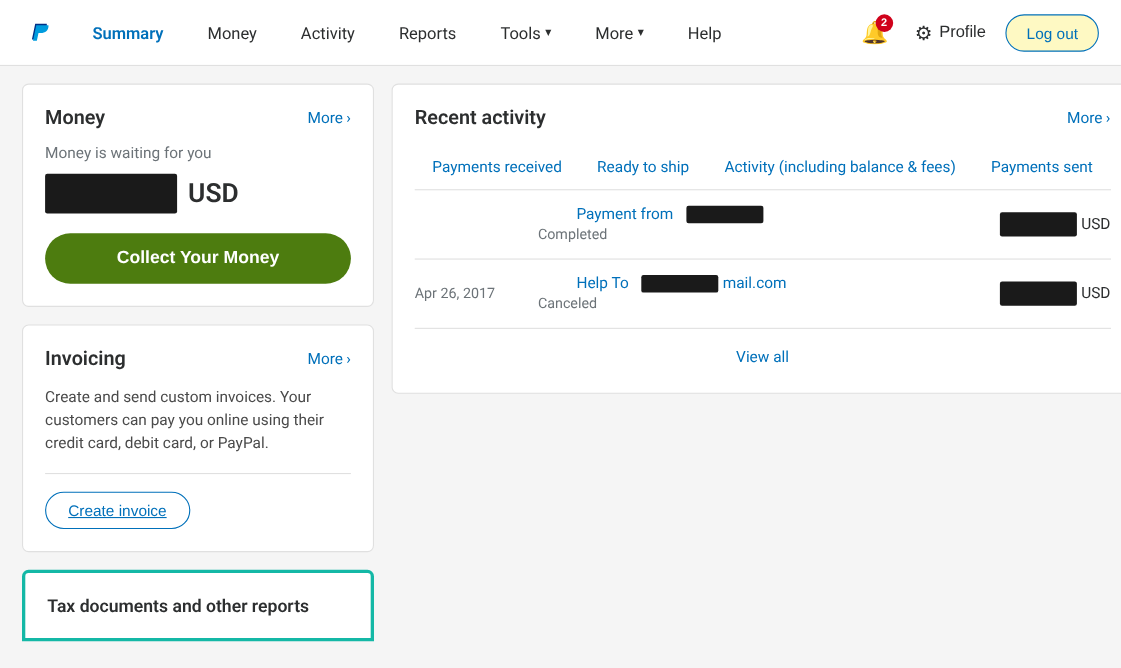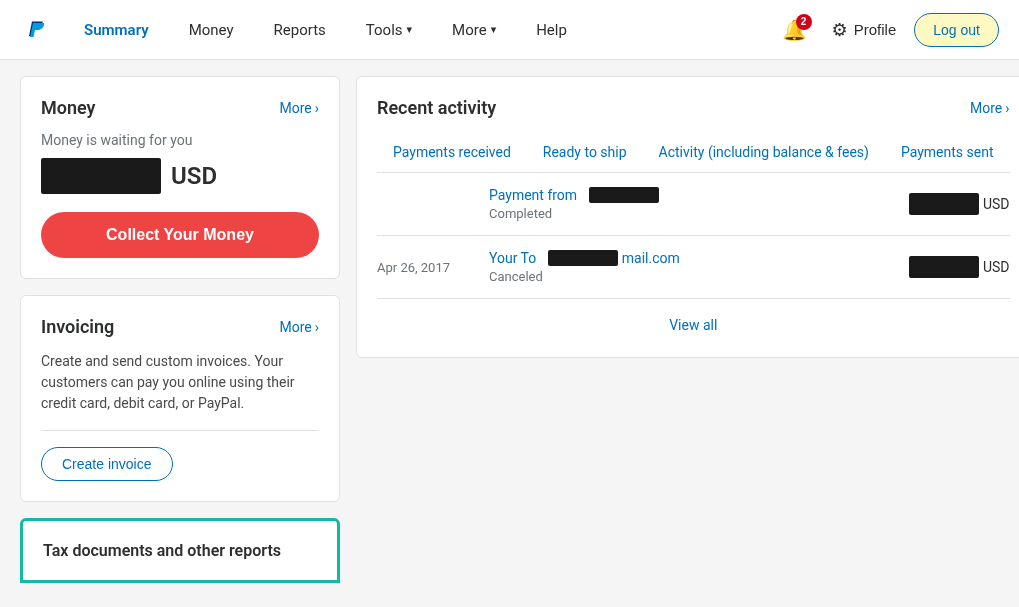--- a/index.html
+++ b/index.html
@@ -157,21 +157,21 @@
       height: 36px;
       border-radius: 2px;
       display: inline-block;
     }
     .amount-currency {
       font-size: 24px;
       font-weight: 600;
       color: #2c2e2f;
     }
     .collect-btn {
-      background: #ef4444;
+      background: #4d7c0f;
       color: #fff;
       border: none;
       border-radius: 24px;
       padding: 14px 20px;
       width: 100%;
       font-size: 16px;
       font-weight: 600;
       cursor: pointer;
       text-align: center;
     }
@@ -188,20 +188,21 @@
     }
     .create-invoice-btn {
       border: 1.5px solid #0070ba;
       color: #0070ba;
       background: #fff;
       padding: 8px 20px;
       border-radius: 20px;
       font-size: 14px;
       cursor: pointer;
       font-weight: 500;
+      text-decoration: underline;
     }
 
     
     .right-panel {
       flex: 1;
     }
     .activity-card {
       background: #fff;
       border: 1px solid #e0e0e0;
       border-radius: 6px;
@@ -265,20 +266,21 @@
       flex: 1;
     }
     .row-title {
       font-size: 14px;
       color: #0070ba;
       cursor: pointer;
       display: flex;
       align-items: center;
       gap: 4px;
       margin-bottom: 3px;
+      margin-left: 35px;
     }
     .row-name-redacted {
       background: #1a1a1a;
       display: inline-block;
       width: 70px;
       height: 16px;
       border-radius: 2px;
       vertical-align: middle;
     }
     .row-status {
@@ -336,20 +338,21 @@
     <svg width="32" height="32" viewBox="0 0 32 32" xmlns="http://www.w3.org/2000/svg">
       <ellipse cx="16" cy="16" rx="16" ry="16" fill="#fff"></ellipse>
       <path d="M22.5 9.5c.6 3.2-1.5 6.8-5.5 7.5H14l-1.5 7H9L12 9.5h10.5z" fill="#003087"></path>
       <path d="M24 11c.5 3-1.5 6.5-5.5 7H15l-1.5 7H10L13 11H24z" fill="#009cde"></path>
     </svg>
   </div>
 
   <nav class="nav">
     <a class="nav-item active">Summary</a>
     <a class="nav-item">Money</a>
+    <a class="nav-item">Activity</a>
     <a class="nav-item">Reports</a>
     <a class="nav-item">
       <span>Tools</span>
       <span class="chevron">▾</span>
     </a>
     <a class="nav-item">
       <span>More</span>
       <span class="chevron">▾</span>
     </a>
     <a class="nav-item">Help</a>
@@ -442,21 +445,21 @@
           <span class="row-amount-currency">USD</span>
         </div>
       </div>
 
       <div class="activity-row">
         <div class="row-icon-area">
           <span class="row-date">Apr 26, 2017</span>
         </div>
         <div class="row-details">
           <div class="row-title">
-            <span>Your To</span>
+            <span>Help To</span>
             &nbsp;
             <span class="row-name-redacted"></span>
             <span>mail.com</span>
           </div>
           <div class="row-status">Canceled</div>
         </div>
         <div class="row-amount">
           <span class="amount-redacted-small"></span>
           <span class="row-amount-currency">USD</span>
         </div>

